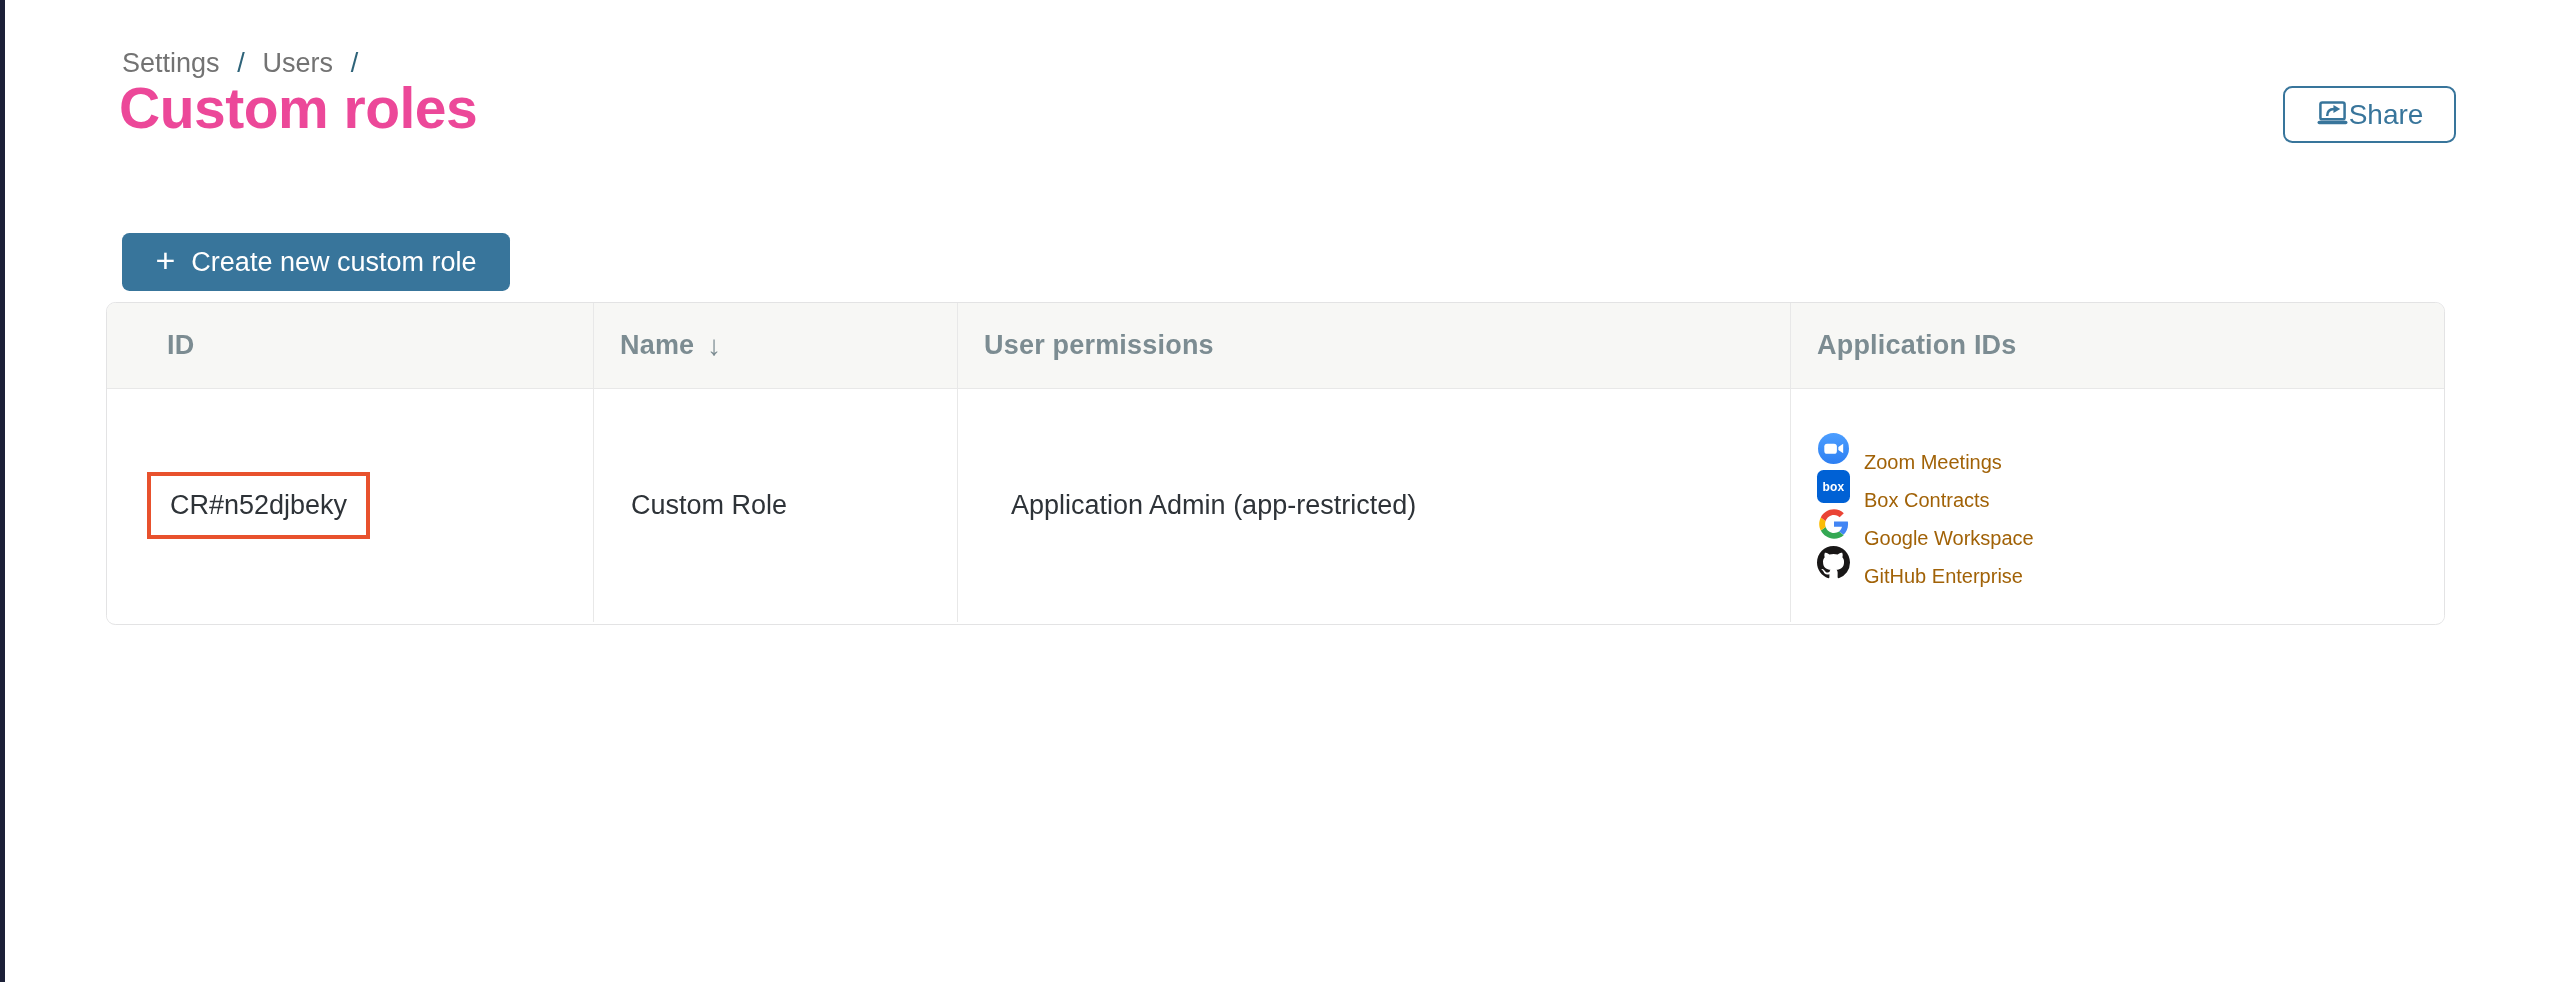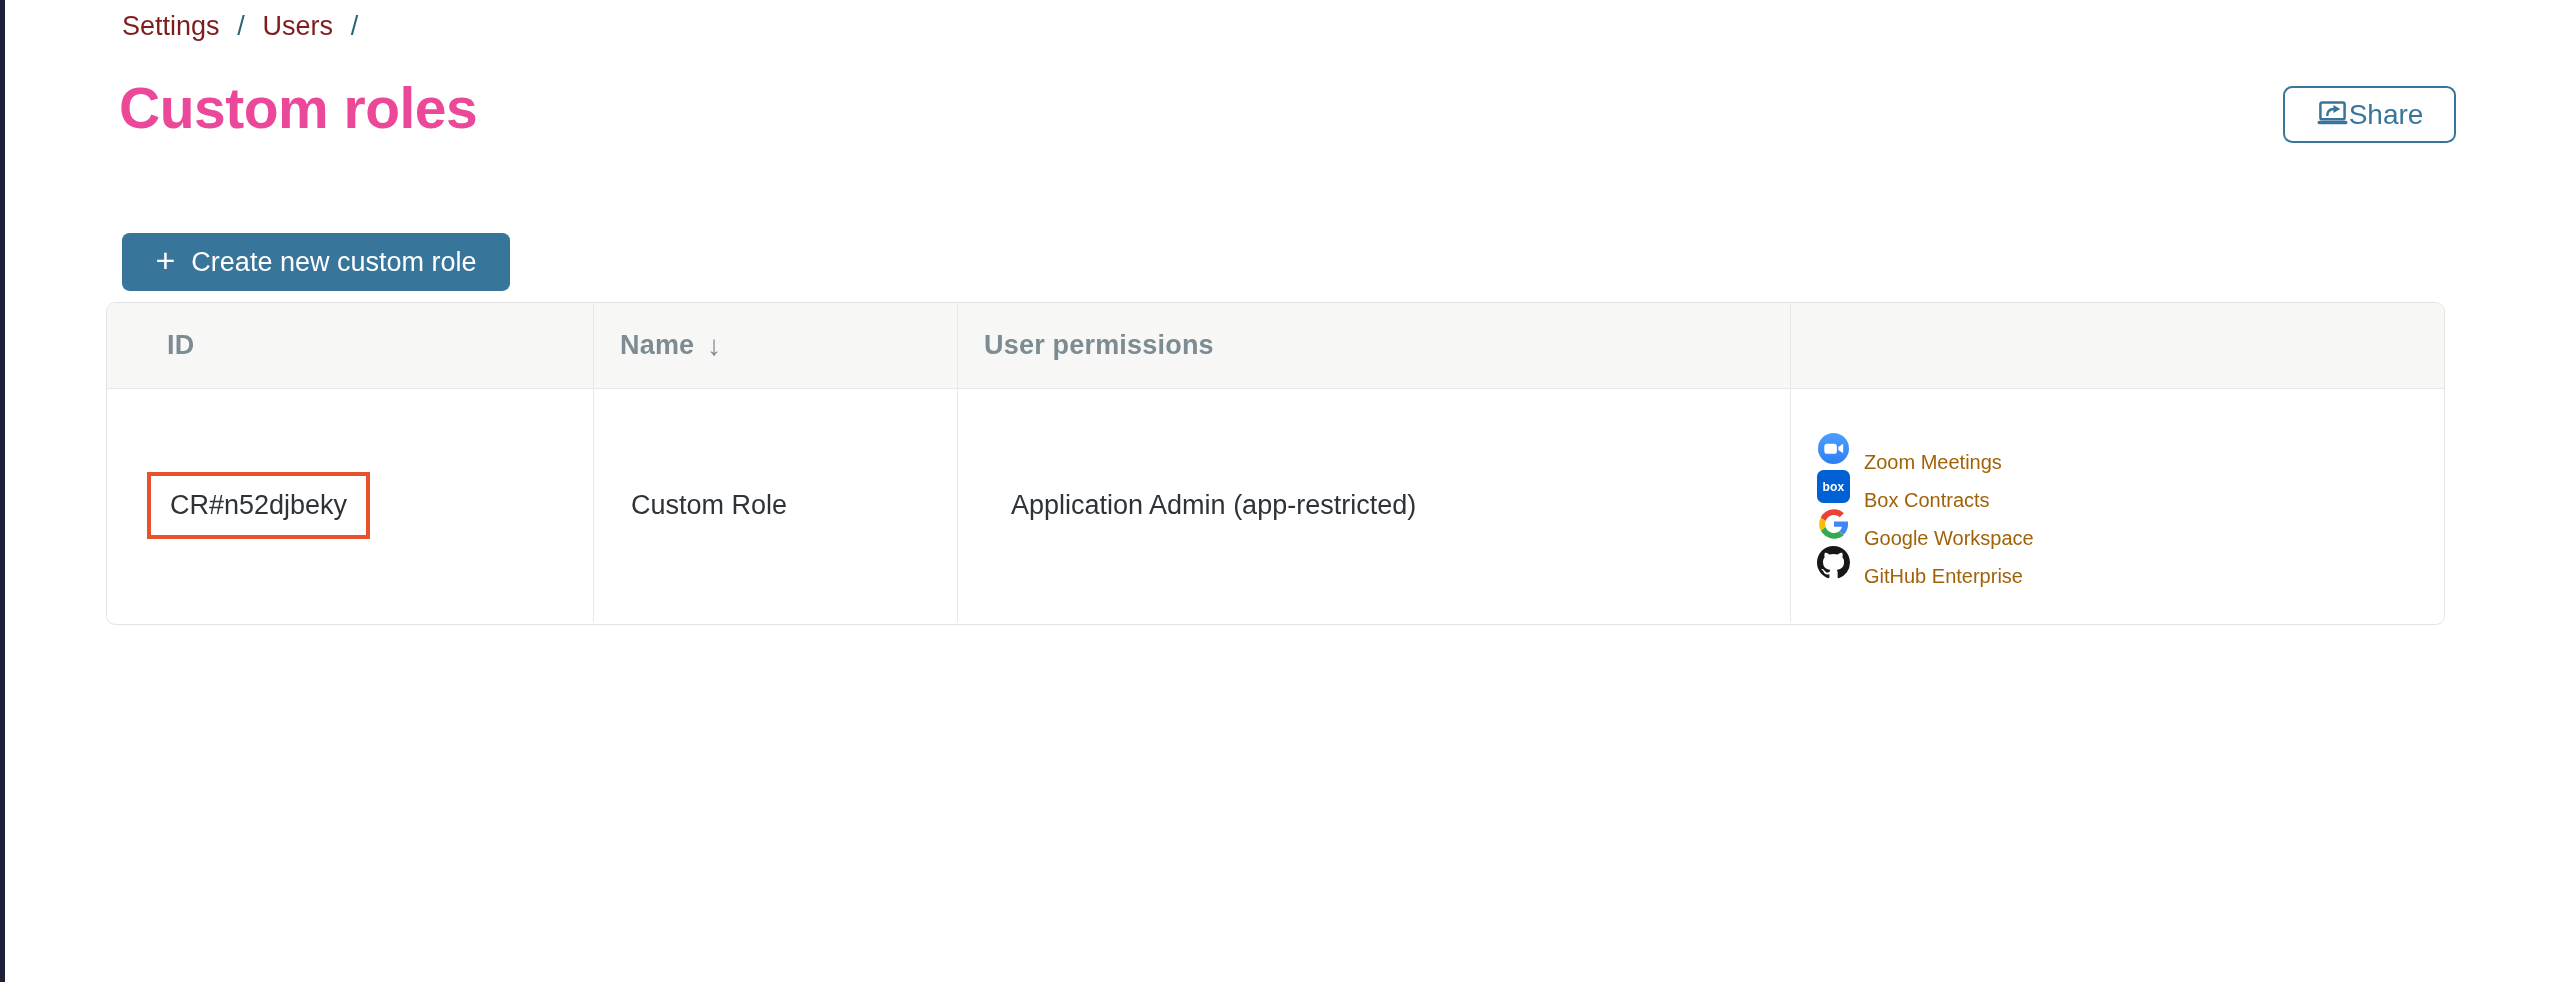--- a/index.html
+++ b/index.html
@@ -4,21 +4,21 @@
 <style>
   * { margin:0; padding:0; box-sizing:border-box; }
   html,body { width:2576px; height:982px; background:#ffffff;
     font-family:"Liberation Sans", sans-serif; color:#2E3338; overflow:hidden; }
   body { position:relative; }
 
   .left-strip { position:absolute; left:0; top:0; width:4.6px; height:982px; background:#1C2038; }
 
   .breadcrumb { position:absolute; left:122px; top:11px; font-size:27px;
     display:flex; align-items:baseline; gap:17.7px; color:#2E3338; }
-  .breadcrumb .crumb { color:#7f1d1d; text-decoration:none; cursor:pointer; }
+  .breadcrumb .crumb { color:#737373; text-decoration:none; cursor:pointer;margin-top:37px; }
   .breadcrumb .sep { color:#2E6379; }
 
   .page-title { position:absolute; left:119px; top:80px; font-size:57px; line-height:1;
     font-weight:700; color:#ec4899; letter-spacing:-0.5px; }
 
   .share-btn { position:absolute; left:2283px; top:86px; width:173px; height:57px;
     background:#ffffff; border:2.3px solid #38759B; border-radius:9.3px; color:#38759B;
     font-size:28px; display:flex; align-items:center; justify-content:center; 
     cursor:pointer; font-family:inherit; }
   .share-btn .icon-wrap { display:flex; align-items:center; }
@@ -99,20 +99,23 @@
     <div class="th col-id">
       <span>ID</span>
     </div>
     <div class="th col-name">
       <span>Name</span>
       <span class="sort">↓</span>
     </div>
     <div class="th col-perm">
       <span>User permissions</span>
     </div>
+    <div class="th col-apps">
+      <span>Application IDs</span>
+    </div>
   </div>
 
   <div class="trow">
     <div class="td col-id">
       <div class="id-box">
         <span>CR#n52djbeky</span>
       </div>
     </div>
     <div class="td col-name">
       <span>Custom Role</span>

